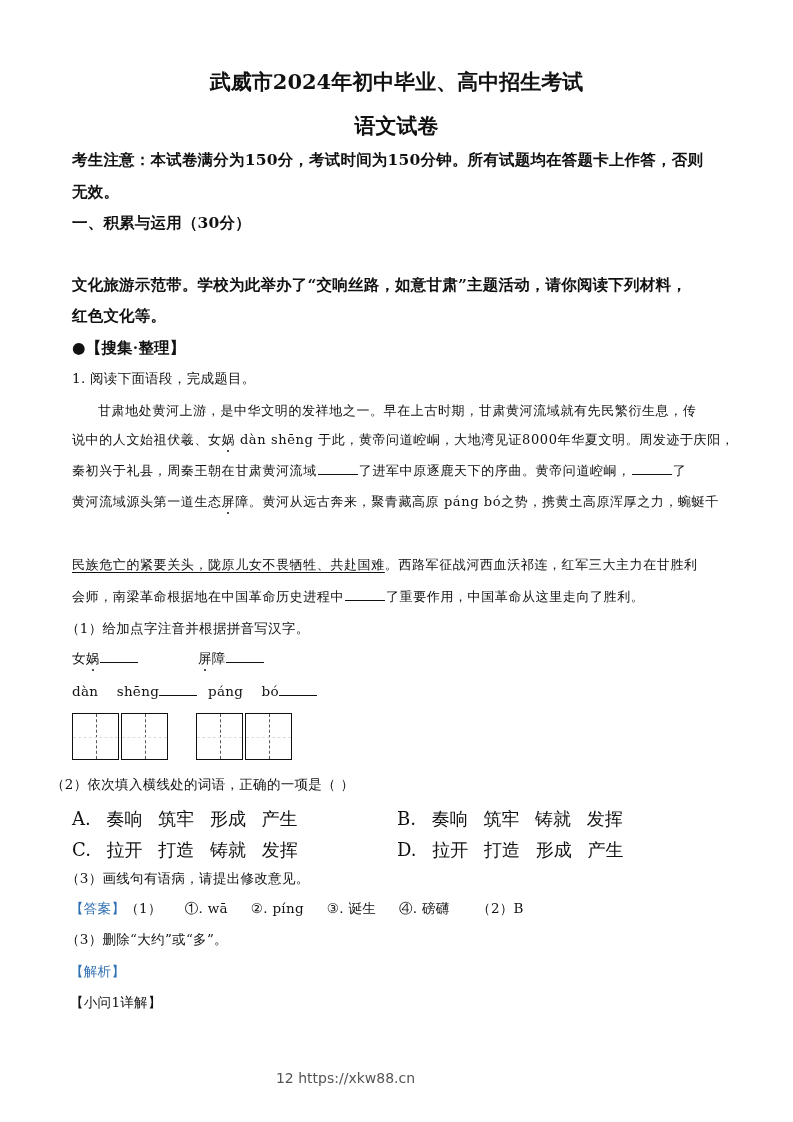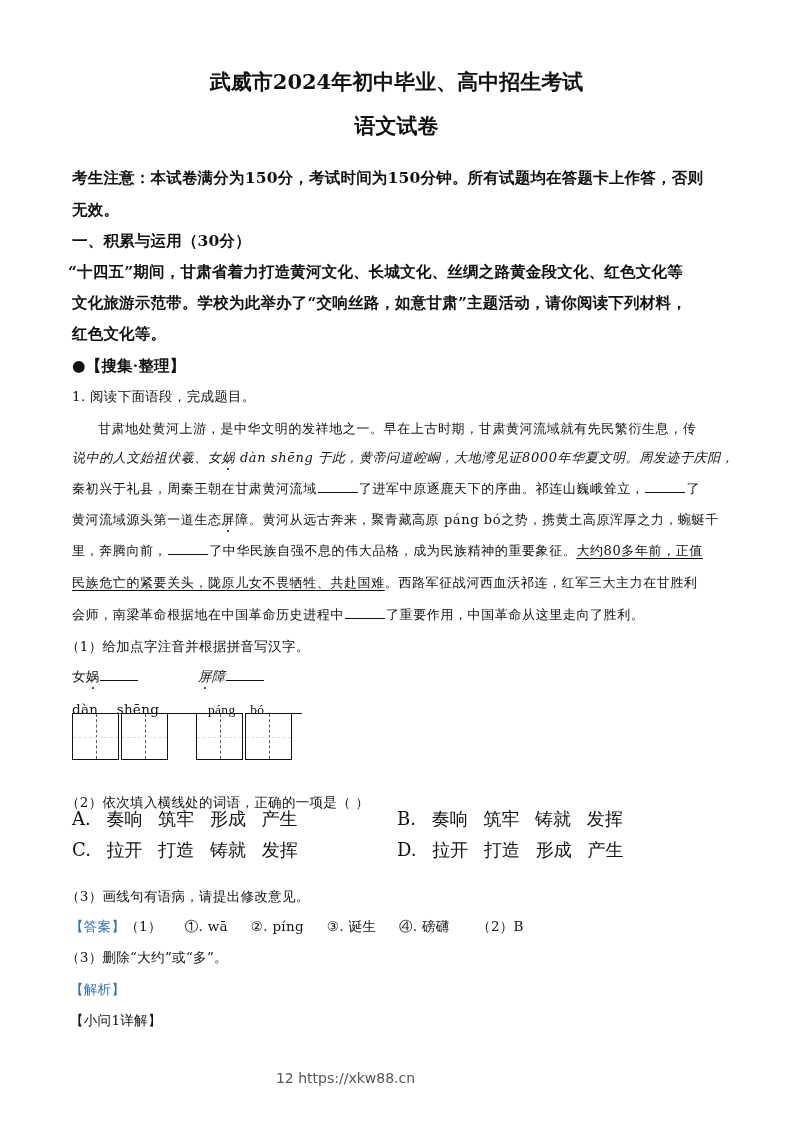--- a/index.html
+++ b/index.html
@@ -2,21 +2,21 @@
 <html><head>
 <meta charset="utf-8">
 <style>
   html, body { margin:0; padding:0; background:#ffffff; }
   body { width:793px; height:1122px; position:relative; overflow:hidden;
          font-family:"DejaVu Serif", "Liberation Serif", serif; color:#111; }
   .page { position:absolute; left:0; top:0; width:793px; height:1122px; }
   .title { position:absolute; left:0; width:793px; text-align:center; font-weight:bold; font-size:21px; }
   .t1 { top:68px; }
   .t2 { top:112px; }
-  .line { position:absolute; left:72px; white-space:nowrap;margin-top:18px; }
+  .line { position:absolute; left:72px; white-space:nowrap; }
   .b16 { font-size:15.5px; font-weight:bold; letter-spacing:0.2px; }
   .r14 { font-size:13.5px; letter-spacing:0.3px; }
   .para { font-size:13px; letter-spacing:0.6px; }
   .blank { display:inline-block; width:40px; border-bottom:1px solid #111; height:12px; vertical-align:baseline; margin:0 1px; }
   .blank-s { display:inline-block; width:38px; border-bottom:1px solid #111; height:12px; }
   .ul { text-decoration:underline; text-underline-offset:3px; }
   .dot { position:relative; }
   .dot::after { content:""; position:absolute; left:50%; bottom:-5px; width:2px; height:2px; background:#111; border-radius:50%; transform:translateX(-50%); }
   .grid { position:absolute; top:713px; display:flex; }
   .cell { width:45px; height:45px; border:1px solid #111; position:relative; margin-right:2px; }
@@ -32,80 +32,76 @@
 <div class="page">
 
   <div class="title t1">武威市2024年初中毕业、高中招生考试</div>
   <div class="title t2">语文试卷</div>
 
   <div class="line b16" style="top:150px;">考生注意：本试卷满分为150分，考试时间为150分钟。所有试题均在答题卡上作答，否则</div>
   <div class="line b16" style="top:182px;text-align:center;">无效。</div>
 
   <div class="line b16" style="top:213px;text-align:right;">一、积累与运用（30分）</div>
 
-  <div class="line b16" style="top:244px; left:68px;">“十四五”期间，甘肃省着力打造黄河文化、长城文化、丝绸之路黄金段文化、红色文化等</div>
   <div class="line b16" style="top:275px;">文化旅游示范带。学校为此举办了“交响丝路，如意甘肃”主题活动，请你阅读下列材料，</div>
   <div class="line b16" style="top:306px;">红色文化等。</div>
 
   <div class="line b16" style="top:338px;">●【搜集·整理】</div>
 
   <div class="line r14" style="top:370px;">1. 阅读下面语段，完成题目。</div>
 
   <div class="line para" style="top:402px; left:98px;">甘肃地处黄河上游，是中华文明的发祥地之一。早在上古时期，甘肃黄河流域就有先民繁衍生息，传</div>
 
-  <div class="line para" style="top:431px;font-style:italic;">
+  <div class="line para" style="top:431px;">
     <span>说中的人文始祖伏羲、女</span><span class="dot">娲</span><span> dàn shēng 于此，黄帝问道崆峒，大地湾见证8000年华夏文明。周发迹于庆阳，</span>
   </div>
 
   <div class="line para" style="top:462px;">
-    <span>秦初兴于礼县，周秦王朝在甘肃黄河流域</span><span class="blank"></span><span>了进军中原逐鹿天下的序曲。祁连山巍峨耸立，</span><span class="blank"></span><span>了</span>
+    <span>秦初兴于礼县，周秦王朝在甘肃黄河流域</span><span class="blank"></span><span>了进军中原逐鹿天下的序曲。黄帝问道崆峒，</span><span class="blank"></span><span>了</span>
   </div>
 
   <div class="line para" style="top:493px;">
     <span>黄河流域源头第一道生态</span><span class="dot">屏</span><span>障。黄河从远古奔来，聚青藏高原 páng bó之势，携黄土高原浑厚之力，蜿蜒千</span>
   </div>
 
-  <div class="line para" style="top:524px;">
-    <span>里，奔腾向前，</span><span class="blank"></span><span>了中华民族自强不息的伟大品格，成为民族精神的重要象征。</span><span class="ul">大约80多年前，正值</span>
-  </div>
 
   <div class="line para" style="top:556px;">
     <span class="ul">民族危亡的紧要关头，陇原儿女不畏牺牲、共赴国难</span><span>。西路军征战河西血沃祁连，红军三大主力在甘胜利</span>
   </div>
 
   <div class="line para" style="top:588px;">
     <span>会师，南梁革命根据地在中国革命历史进程中</span><span class="blank"></span><span>了重要作用，中国革命从这里走向了胜利。</span>
   </div>
 
   <div class="line r14" style="top:620px; left:66px;">（1）给加点字注音并根据拼音写汉字。</div>
 
   <div class="line r14" style="top:650px;text-align:center;">
     <span>女</span><span class="dot">娲</span><span class="blank-s"></span>
   </div>
-  <div class="line r14" style="top:650px; left:198px;font-style:italic;">
+  <div class="line r14" style="top:650px; left:198px;">
     <span class="dot">屏</span><span>障</span><span class="blank-s"></span>
   </div>
 
   <div class="line r14" style="top:683px;">
     <span style="white-space:pre;">dàn    shēng</span><span class="blank-s"></span>
   </div>
   <div class="line r14" style="top:683px; left:208px;">
-    <span style="white-space:pre;font-family:Liberation Serif, serif;">páng    bó</span><span class="blank-s"></span>
+    <span style="white-space:pre;">páng    bó</span><span class="blank-s"></span>
   </div>
 
   <div class="grid" style="left:72px;">
     <div class="cell"></div>
     <div class="cell"></div>
   </div>
   <div class="grid" style="left:196px;">
     <div class="cell"></div>
     <div class="cell"></div>
   </div>
 
-  <div class="line r14" style="top:776px; left:66px;">（2）依次填入横线处的词语，正确的一项是（        ）</div>
+  <div class="line r14" style="top:776px; left:51px;">（2）依次填入横线处的词语，正确的一项是（        ）</div>
   <div class="opt" style="top:807px; left:72px;">A. 奏响  筑牢  形成  产生</div>
   <div class="opt" style="top:807px; left:397px;">B. 奏响  筑牢  铸就  发挥</div>
   <div class="opt" style="top:838px; left:72px;">C. 拉开  打造  铸就  发挥</div>
   <div class="opt" style="top:838px; left:397px;">D. 拉开  打造  形成  产生</div>
 
   <div class="line r14" style="top:870px; left:66px;">（3）画线句有语病，请提出修改意见。</div>
 
   <div class="line r14" style="top:900px; left:70px;">
     <span class="blue">【答案】</span><span style="white-space:pre;">（1）     ①. wā     ②. píng     ③. 诞生     ④. 磅礴      （2）B</span>
   </div>

